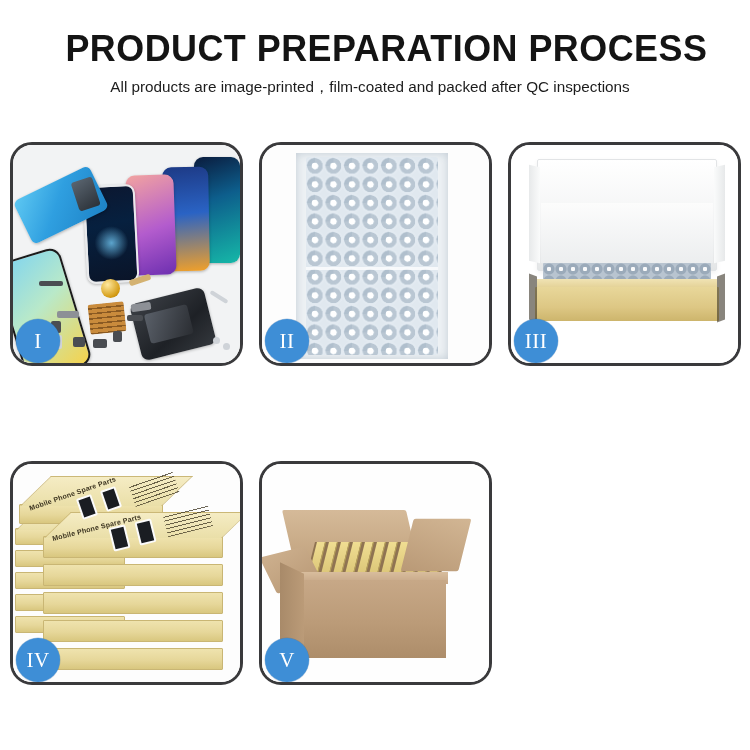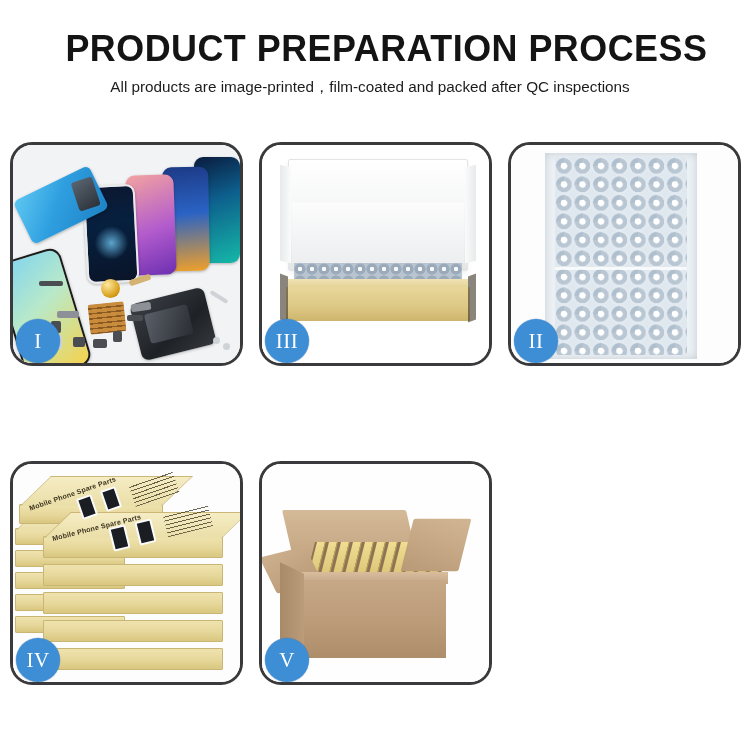--- a/index.html
+++ b/index.html
@@ -403,38 +403,38 @@
         <div class="prt" style="left:100px;top:186px;width:9px;height:11px;"></div>
         <div class="prt wh" style="left:196px;top:150px;width:20px;height:4px;transform:rotate(32deg);"></div>
         <div class="prt wh" style="left:200px;top:192px;width:7px;height:7px;border-radius:50%;"></div>
         <div class="prt wh" style="left:210px;top:198px;width:7px;height:7px;border-radius:50%;"></div>
       </div>
       <div class="badge">I</div>
     </div>
 
     <div class="panel">
       <div class="panel-art">
+        <div class="p2-bg"></div>
+        <div class="wrap-sheet"></div>
+        <div class="bubbles"></div>
+        <div class="wrap-seam"></div>
+      </div>
+      <div class="badge">II</div>
+    </div>
+
+    <div class="panel">
+      <div class="panel-art">
         <div class="p3-bg"></div>
         <div class="lid-back"></div>
         <div class="foam"></div>
         <div class="bx-bubbles"></div>
         <div class="kraft-top"></div>
         <div class="kraft-front"></div>
       </div>
       <div class="badge">III</div>
-    </div>
-
-    <div class="panel">
-      <div class="panel-art">
-        <div class="p2-bg"></div>
-        <div class="wrap-sheet"></div>
-        <div class="bubbles"></div>
-        <div class="wrap-seam"></div>
-      </div>
-      <div class="badge">II</div>
     </div>
 
     <div class="panel">
       <div class="panel-art">
         <div class="p4-bg"></div>
 
         <div class="sb" style="left:2px;top:64px;width:110px;height:17px;">
             <span class="face-top"></span>
           </div>
         <div class="sb" style="left:2px;top:86px;width:110px;height:17px;"></div>

